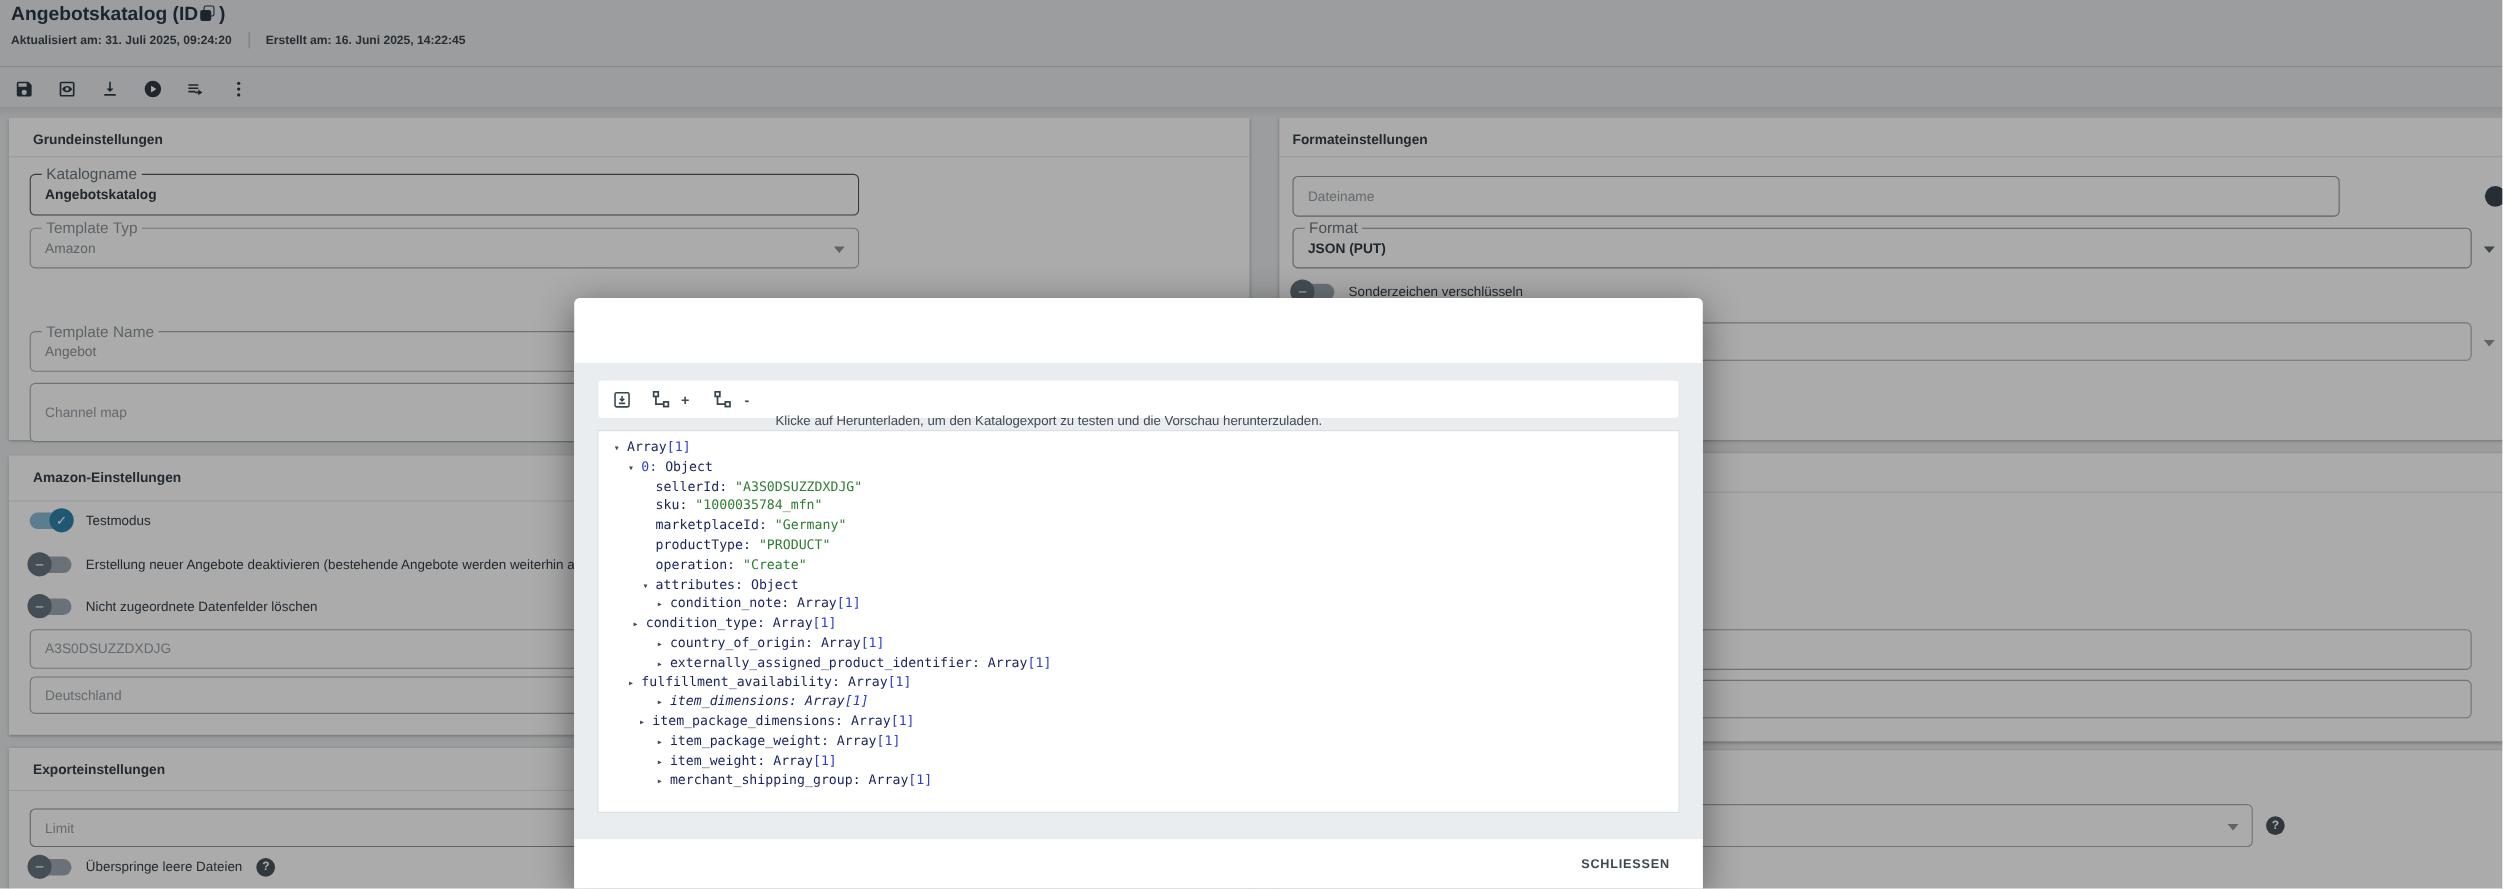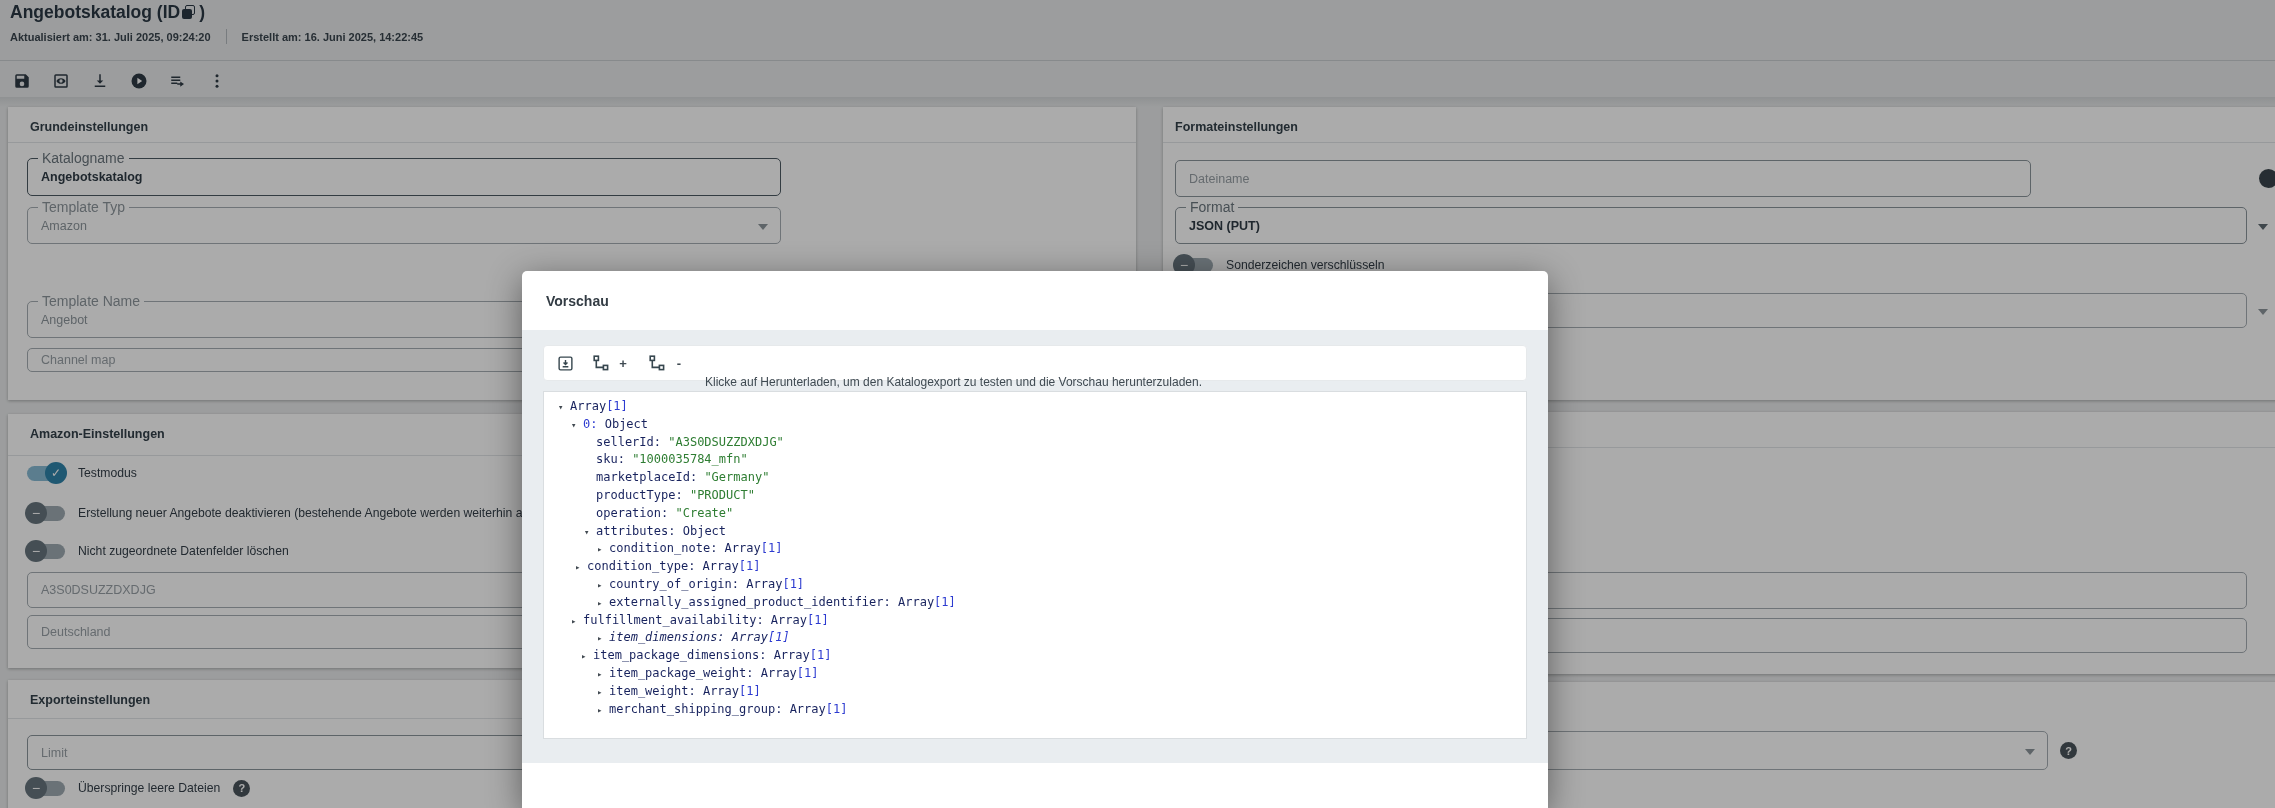--- a/index.html
+++ b/index.html
@@ -152,21 +152,21 @@
     </div>
     <div class="fld disabled" style="left:19px;top:100px;width:754px;height:37px;">
       <span class="flabel">Template Typ</span>
       <span class="fvalue">Amazon</span>
       <span class="caret"></span>
     </div>
     <div class="fld disabled" style="left:19px;top:194px;width:754px;height:37px;">
       <span class="flabel">Template Name</span>
       <span class="fvalue">Angebot</span>
     </div>
-    <div class="fld disabled ph" style="left:19px;top:241px;width:754px;height:24px;">
+    <div class="fld disabled ph" style="left:19px;top:241px;width:754px;height:54px;">
       <span class="fvalue">Channel map</span>
     </div>
   </div>
 
   <div class="card" style="left:8px;top:414px;width:1128px;height:254px;">
     <div class="sec-h">Amazon-Einstellungen</div>
     <div class="sec-div" style="top:41px;"></div>
     <div class="trow" style="left:19px;top:48px;">
         <span class="tgl on">
           <span class="thumb">✓</span>
@@ -206,21 +206,21 @@
           </span>
           <span class="tlabel">Überspringe leere Dateien</span>
         </span>
       <span class="help-ic">?</span>
     </div>
   </div>
 
   <div class="card" style="left:1163px;top:107px;width:1120px;height:293px;">
     <div class="sec-h" style="left:12px;">Formateinstellungen</div>
     <div class="sec-div"></div>
-    <div class="fld ph" style="left:12px;top:53px;width:856px;height:37px;">
+    <div class="fld ph" style="left:12px;top:53px;width:952px;height:37px;">
       <span class="fvalue">Dateiname</span>
     </div>
     <div class="fld bold" style="left:12px;top:100px;width:1072px;height:37px;">
       <span class="flabel">Format</span>
       <span class="fvalue">JSON (PUT)</span>
       <span class="caret" style="right:-22px;"></span>
     </div>
     <div class="trow" style="left:12px;top:147px;">
         <span class="tgl off">
           <span class="thumb">−</span>
@@ -242,21 +242,20 @@
   <div class="card" style="left:1163px;top:682px;width:1120px;height:128px;">
     <div class="fld disabled" style="left:12px;top:49px;width:873px;height:39px;">
       <span class="caret"></span>
     </div>
     <div class="help-ic" style="position:absolute;left:897px;top:60px;">?</div>
   </div>
 
   <div class="backdrop"></div>
 
   <div class="modal">
-    <div class="m-head">Vorschau</div>
     <div class="m-body">
       <div class="m-toolbar">
         <svg width="17" height="17" viewBox="0 0 24 24" fill="none" stroke="#37474f" stroke-width="2">
           <rect x="3" y="3" width="18" height="18" rx="2"></rect>
           <path d="M12 7v6M9.2 10.5L12 13.3l2.8-2.8M8 16.5h8"></path>
         </svg>
         <svg width="16" height="16" viewBox="0 0 16 16" fill="none" stroke="#37474f" stroke-width="1.6" style="margin-left:10px;">
           <rect x="1.2" y="1.2" width="4.2" height="4.2"></rect>
           <path d="M3.3 5.4v7h7"></path>
           <rect x="10.4" y="10.4" width="4.2" height="4.2"></rect>
@@ -284,15 +283,18 @@
           <div class="jline" style="padding-left: 53px;"><span class="jarrow">▸</span><span class="jkey">country_of_origin: </span><span class="jtype">Array</span><span class="jcount">[1]</span></div>
           <div class="jline" style="padding-left: 53px;"><span class="jarrow">▸</span><span class="jkey">externally_assigned_product_identifier: </span><span class="jtype">Array</span><span class="jcount">[1]</span></div>
           <div class="jline" style="padding-left: 27px;"><span class="jarrow">▸</span><span class="jkey">fulfillment_availability: </span><span class="jtype">Array</span><span class="jcount">[1]</span></div>
           <div class="jline" style="padding-left: 53px; font-style: italic;"><span class="jarrow">▸</span><span class="jkey">item_dimensions: </span><span class="jtype">Array</span><span class="jcount">[1]</span></div>
           <div class="jline" style="padding-left: 37px;"><span class="jarrow">▸</span><span class="jkey">item_package_dimensions: </span><span class="jtype">Array</span><span class="jcount">[1]</span></div>
           <div class="jline" style="padding-left: 53px;"><span class="jarrow">▸</span><span class="jkey">item_package_weight: </span><span class="jtype">Array</span><span class="jcount">[1]</span></div>
           <div class="jline" style="padding-left: 53px;"><span class="jarrow">▸</span><span class="jkey">item_weight: </span><span class="jtype">Array</span><span class="jcount">[1]</span></div>
           <div class="jline" style="padding-left: 53px;"><span class="jarrow">▸</span><span class="jkey">merchant_shipping_group: </span><span class="jtype">Array</span><span class="jcount">[1]</span></div>
         </div>
     </div>
+    <div class="m-foot">
+      <button class="close-btn">SCHLIESSEN</button>
+    </div>
   </div>
 
 </div>
 
 </body></html>

